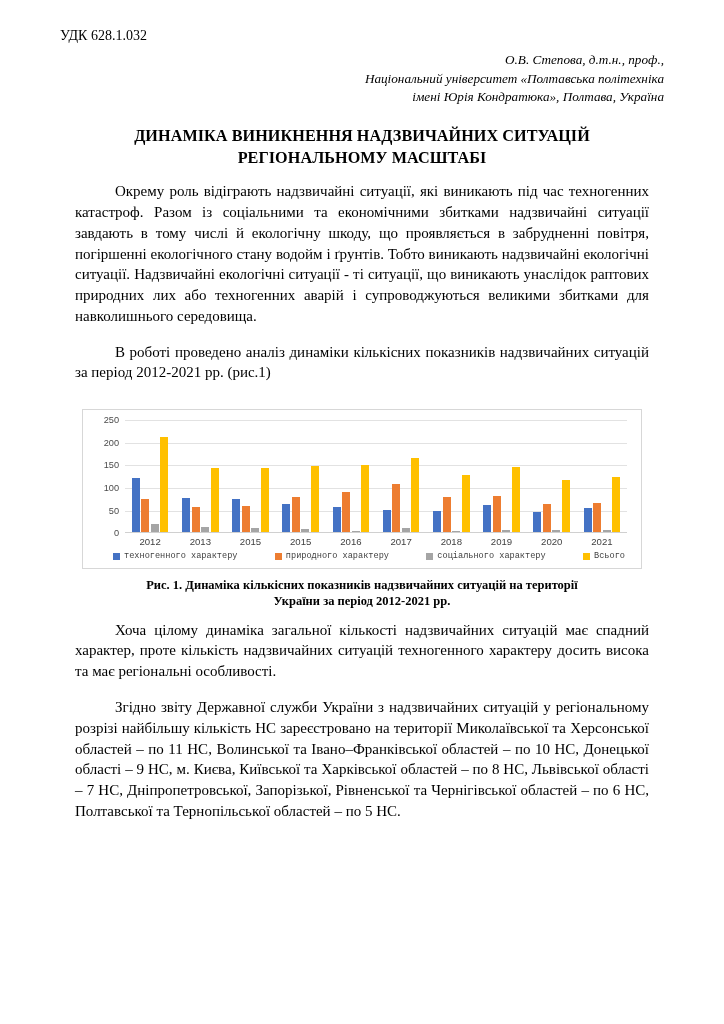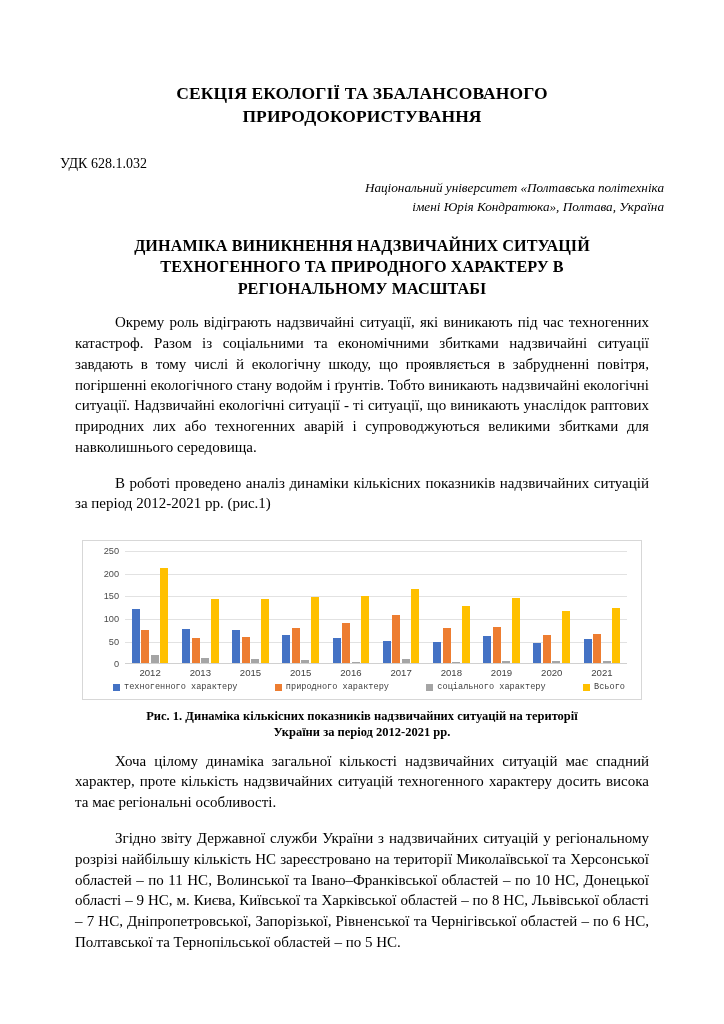--- a/index.html
+++ b/index.html
@@ -200,35 +200,31 @@
     top: 962px;
     text-align: center;
     font-size: 14.4px;
   }
 </style>
 </head>
 <body>
 
 <div class="page">
 
-  <h1 class="section-heading">
-    <span class="ln">СЕКЦІЯ ЕКОЛОГІЇ ТА ЗБАЛАНСОВАНОГО</span>
-    <span class="ln">ПРИРОДОКОРИСТУВАННЯ</span>
-  </h1>
 
   <div class="udk-row">УДК 628.1.032</div>
 
   <div class="author-block">
+    <span class="ln">О.В. Степова, д.т.н., проф.,</span>
     <span class="ln">Національний університет «Полтавська політехніка</span>
     <span class="ln">імені Юрія Кондратюка», Полтава, Україна</span>
   </div>
 
   <h2 class="article-title">
     <span class="ln">ДИНАМІКА ВИНИКНЕННЯ НАДЗВИЧАЙНИХ СИТУАЦІЙ</span>
-    <span class="ln">ТЕХНОГЕННОГО ТА ПРИРОДНОГО ХАРАКТЕРУ В</span>
     <span class="ln">РЕГІОНАЛЬНОМУ МАСШТАБІ</span>
   </h2>
 
   <p class="para p-first">Окрему роль відіграють надзвичайні ситуації, які виникають під час техногенних катастроф. Разом із соціальними та економічними збитками надзвичайні ситуації завдають в тому числі й екологічну шкоду, що проявляється в забрудненні повітря, погіршенні екологічного стану водойм і ґрунтів. Тобто виникають надзвичайні екологічні ситуації. Надзвичайні екологічні ситуації - ті ситуації, що виникають унаслідок раптових природних лих або техногенних аварій і супроводжуються великими збитками для навколишнього середовища.</p>
   <p class="para tight">В роботі проведено аналіз динаміки кількісних показників надзвичайних ситуацій за період 2012-2021 рр. (рис.1)</p>
 
   <div class="figure">
     <div class="chart-box">
       <div class="plot">
         <div class="gridline" style="top:0%"></div>

